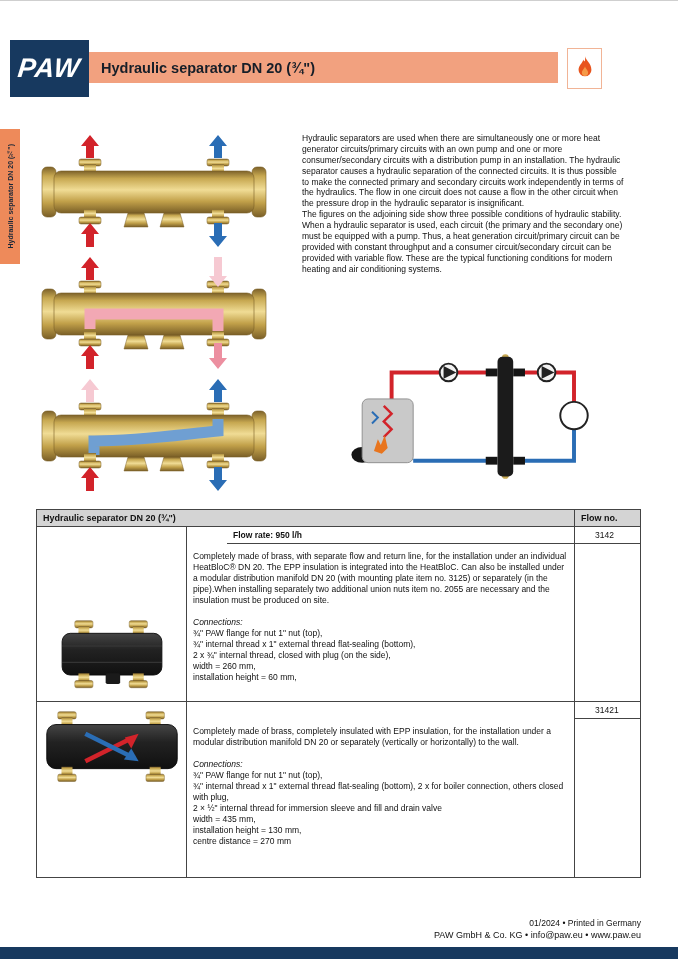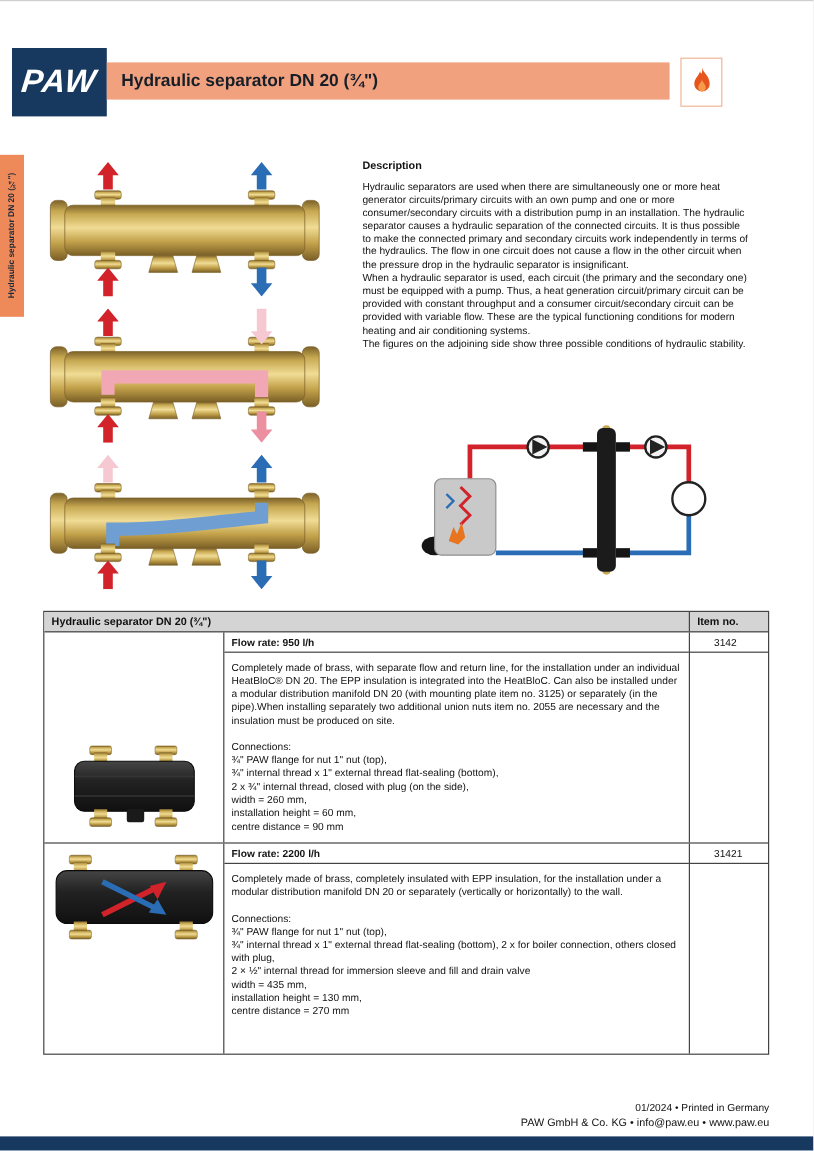--- a/index.html
+++ b/index.html
@@ -38,25 +38,25 @@
   .ptable { position:absolute; left:36px; top:508px; width:605px; border:1px solid #444; font-size:8.5px; }
   .t-head { display:grid; grid-template-columns:1fr 66px; background:var(--table_header_gray,#d4d4d4); border-bottom:1px solid #444; }
   .t-head > div { padding:3px 6px; font-weight:bold; font-size:9px; }
   .t-head .h-item { border-left:1px solid #444; }
   .prow { display:grid; grid-template-columns:150px 1fr 66px; grid-template-rows:17px auto; }
   .prow-2 { border-top:1px solid #444; }
   .prow-1 { min-height:174px; } .prow-2 { min-height:176px; }
   .cell-img { grid-row:1/3; grid-column:1; border-right:1px solid #444; display:flex; justify-content:center; }
   .prow-1 .cell-img { align-items:flex-end; padding-bottom:6px; }
   .prow-2 .cell-img { align-items:flex-start; padding-top:6px; }
-  .cell-flow { grid-column:2; grid-row:1; border-bottom:1px solid #444; font-weight:bold; padding:3px 6px; }
+  .cell-flow { grid-column:2; grid-row:1; border-bottom:1px solid #444; font-weight:bold; padding:3px 6px;margin-left:40px; }
   .cell-item { grid-column:3; grid-row:1; border-bottom:1px solid #444; border-left:1px solid #444; padding:3px 20px; }
   .cell-body { grid-column:2; grid-row:2; padding:7px 6px; line-height:1.3; }
   .cell-body .descr { margin:0 0 11px 0; }
-  .cell-body .conn-label { margin:0; }
+  .cell-body .conn-label { margin:0;font-style:italic; }
   .cell-item-rest { grid-column:3; grid-row:2; border-left:1px solid #444; }
 
   
   .page-num { position:absolute; left:38px; top:962px; font-size:9.5px; }
   .footer-right { position:absolute; right:37px; top:917px; text-align:right; line-height:1.35; }
   .footer-right .l1 { font-size:8.5px; }
   .footer-right .l2 { font-size:9px; }
   .bottom-bar { position:absolute; left:0; bottom:0; width:100%; height:12px; background:var(--navy,#17395f); }
 </style>
 </head>
@@ -154,24 +154,23 @@
     <rect x="179" y="82" width="22" height="7" rx="2" fill="url(#brassV)" stroke="#7a5f27" stroke-width="0.5"></rect>
     <polygon points="100,78 116,78 120,92 96,92" fill="url(#brassV)" stroke="#7a5f27" stroke-width="0.5"></polygon>
     <polygon points="136,78 152,78 156,92 132,92" fill="url(#brassV)" stroke="#7a5f27" stroke-width="0.5"></polygon>
     <polygon points="62,0 71,11 66,11 66,23 58,23 58,11 53,11" fill="#f6c9d2"></polygon>
     <polygon points="62,88 71,99 66,99 66,112 58,112 58,99 53,99" fill="#d2232a"></polygon>
     <polygon points="190,0 199,11 194,11 194,23 186,23 186,11 181,11" fill="#2a6db5"></polygon>
     <polygon points="190,112 181,101 186,101 186,88 194,88 194,101 199,101" fill="#2a6db5"></polygon>
   </svg>
 
   <div class="desc">
-    <h3>Description</h3>
     <p>Hydraulic separators are used when there are simultaneously one or more heat generator circuits/primary circuits with an own pump and one or more consumer/secondary circuits with a distribution pump in an installation. The hydraulic separator causes a hydraulic separation of the connected circuits. It is thus possible to make the connected primary and secondary circuits work independently in terms of the hydraulics. The flow in one circuit does not cause a flow in the other circuit when the pressure drop in the hydraulic separator is insignificant.</p>
+    <p>The figures on the adjoining side show three possible conditions of hydraulic stability.</p>
     <p>When a hydraulic separator is used, each circuit (the primary and the secondary one) must be equipped with a pump. Thus, a heat generation circuit/primary circuit can be provided with constant throughput and a consumer circuit/secondary circuit can be provided with variable flow. These are the typical functioning conditions for modern heating and air conditioning systems.</p>
-    <p>The figures on the adjoining side show three possible conditions of hydraulic stability.</p>
   </div>
 
   <svg class="schematic" viewBox="0 0 250 155">
     <path d="M42,55 V28 H142" stroke="#d2232a" stroke-width="4" fill="none"></path>
     <path d="M174,28 H228 V58" stroke="#d2232a" stroke-width="4" fill="none"></path>
     <path d="M228,86 V118 H174" stroke="#2a6db5" stroke-width="4" fill="none"></path>
     <path d="M142,118 H64" stroke="#2a6db5" stroke-width="4" fill="none"></path>
     <g>
       <ellipse cx="12" cy="112" rx="11" ry="8" fill="#151515"></ellipse>
       <rect x="12" y="55" width="52" height="65" rx="6" fill="#c9c9c9" stroke="#909090"></rect>
@@ -195,21 +194,21 @@
     <g>
       <circle cx="200" cy="28" r="9" fill="#f2f2f2" stroke="#222" stroke-width="2"></circle>
       <polygon points="195,21.5 195,34.5 208,28" fill="#222"></polygon>
     </g>
     <circle cx="228" cy="72" r="14" fill="#fff" stroke="#222" stroke-width="2"></circle>
   </svg>
 
   <div class="ptable">
     <div class="t-head">
       <div class="h-title">Hydraulic separator DN 20 (¾")</div>
-      <div class="h-item">Item no.</div>
+      <div class="h-item">Flow no.</div>
     </div>
 
     <div class="prow prow-1">
       <div class="cell-img">
         <svg width="118" height="78" viewBox="0 0 130 86">
           <rect x="24" y="4" width="20" height="8" rx="2" fill="url(#brassV)" stroke="#7a5f27" stroke-width="0.5"></rect>
           <rect x="84" y="4" width="20" height="8" rx="2" fill="url(#brassV)" stroke="#7a5f27" stroke-width="0.5"></rect>
           <rect x="28" y="10" width="12" height="10" fill="url(#brassV)"></rect>
           <rect x="88" y="10" width="12" height="10" fill="url(#brassV)"></rect>
           <rect x="10" y="18" width="110" height="46" rx="9" fill="url(#eppV)" stroke="#0b0b0b"></rect>
@@ -224,21 +223,20 @@
       <div class="cell-flow">Flow rate: 950 l/h</div>
       <div class="cell-item">3142</div>
       <div class="cell-body">
         <p class="descr">Completely made of brass, with separate flow and return line, for the installation under an individual HeatBloC® DN 20. The EPP insulation is integrated into the HeatBloC. Can also be installed under a modular distribution manifold DN 20 (with mounting plate item no. 3125) or separately (in the pipe).When installing separately two additional union nuts item no. 2055 are necessary and the insulation must be produced on site.</p>
         <p class="conn-label">Connections:</p>
         <div class="conn-line">¾" PAW flange for nut 1" nut (top),</div>
         <div class="conn-line">¾" internal thread x 1" external thread flat-sealing (bottom),</div>
         <div class="conn-line">2 x ¾" internal thread, closed with plug (on the side),</div>
         <div class="conn-line">width = 260 mm,</div>
         <div class="conn-line">installation height = 60 mm,</div>
-        <div class="conn-line">centre distance = 90 mm</div>
       </div>
       <div class="cell-item-rest"></div>
     </div>
 
     <div class="prow prow-2">
       <div class="cell-img">
         <svg width="138" height="79" viewBox="0 0 150 86">
           <rect x="16" y="4" width="20" height="8" rx="2" fill="url(#brassV)" stroke="#7a5f27" stroke-width="0.5"></rect>
           <rect x="112" y="4" width="20" height="8" rx="2" fill="url(#brassV)" stroke="#7a5f27" stroke-width="0.5"></rect>
           <rect x="20" y="10" width="12" height="10" fill="url(#brassV)"></rect>
@@ -247,21 +245,20 @@
           <path d="M46,58 L94,34" stroke="#d2232a" stroke-width="5" fill="none"></path>
           <polygon points="104,28 89,32 96,44" fill="#d2232a"></polygon>
           <path d="M46,28 L94,52" stroke="#2a6db5" stroke-width="5" fill="none"></path>
           <polygon points="104,58 96,44 88,56" fill="#2a6db5"></polygon>
           <rect x="20" y="64" width="12" height="10" fill="url(#brassV)"></rect>
           <rect x="116" y="64" width="12" height="10" fill="url(#brassV)"></rect>
           <rect x="16" y="72" width="20" height="8" rx="2" fill="url(#brassV)" stroke="#7a5f27" stroke-width="0.5"></rect>
           <rect x="112" y="72" width="20" height="8" rx="2" fill="url(#brassV)" stroke="#7a5f27" stroke-width="0.5"></rect>
         </svg>
       </div>
-      <div class="cell-flow">Flow rate: 2200 l/h</div>
       <div class="cell-item">31421</div>
       <div class="cell-body">
         <p class="descr">Completely made of brass, completely insulated with EPP insulation, for the installation under a modular distribution manifold DN 20 or separately (vertically or horizontally) to the wall.</p>
         <p class="conn-label">Connections:</p>
         <div class="conn-line">¾" PAW flange for nut 1" nut (top),</div>
         <div class="conn-line">¾" internal thread x 1" external thread flat-sealing (bottom), 2 x for boiler connection, others closed with plug,</div>
         <div class="conn-line">2 × ½" internal thread for immersion sleeve and fill and drain valve</div>
         <div class="conn-line">width = 435 mm,</div>
         <div class="conn-line">installation height = 130 mm,</div>
         <div class="conn-line">centre distance = 270 mm</div>

